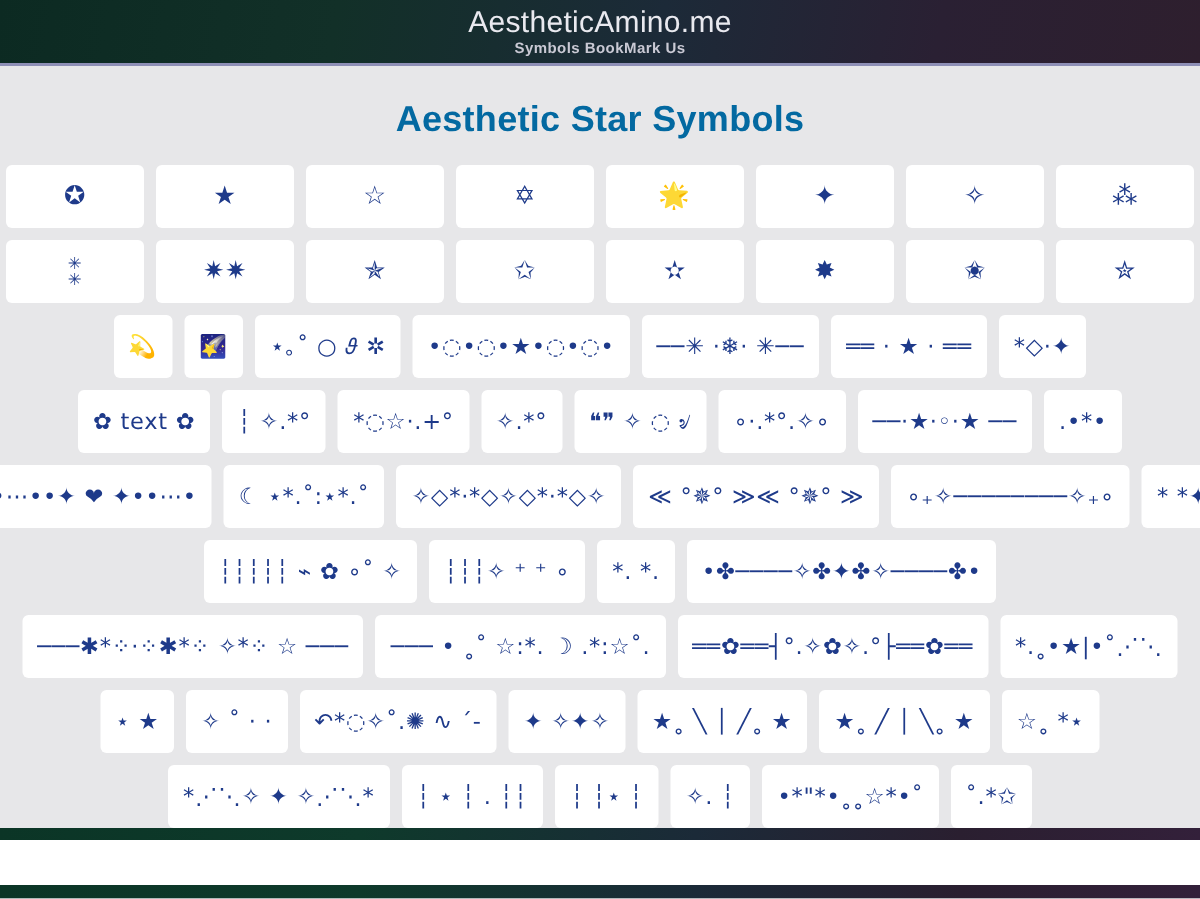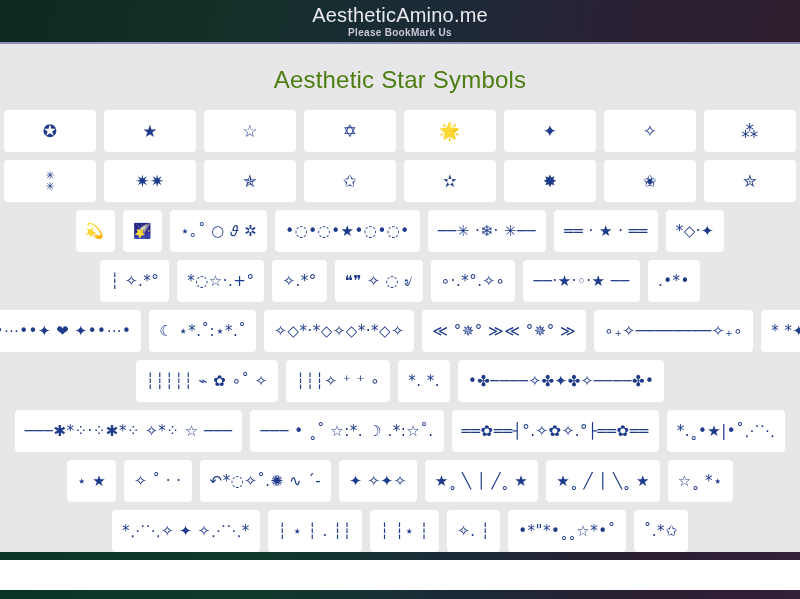--- a/index.html
+++ b/index.html
@@ -40,22 +40,22 @@
   
   #page-body {
     height: 508px;
     background: #e7e7e9;
     overflow: hidden;
     position: relative;
   }
   #page-title {
     text-align: center;
     font-size: 24px;
-    font-weight: 400;
-    color: #4d7c0f;
+    font-weight: 700;
+    color: #0369a1;
     padding: 22px 0 16px;
     margin: 0;
     letter-spacing: .2px;
   }
 
   
   #symbol-grid {
     display: flex;
     flex-direction: column;
     gap: 8px;
@@ -99,21 +99,21 @@
   #footer-band-bottom {
     height: 9px;
     background: linear-gradient(100deg, #0b3526 0%, #0e3a2b 30%, #1b2a38 58%, #2a1f30 80%, #33203a 100%);
   }
 </style>
 </head>
 <body>
 
 <div id="site-header">
   <div id="site-title">AestheticAmino.me</div>
-  <div id="site-tagline">Please BookMark Us</div>
+  <div id="site-tagline">Symbols BookMark Us</div>
 </div>
 
 <div id="page-body">
   <h1 id="page-title">Aesthetic Star Symbols</h1>
   <div id="symbol-grid">
       <div class="sym-row r-fixed">
         <div class="sym-card big">✪</div>
         <div class="sym-card big">★</div>
         <div class="sym-card big">☆</div>
         <div class="sym-card big">✡</div>
@@ -136,20 +136,21 @@
       <div class="sym-row">
         <div class="sym-card">💫</div>
         <div class="sym-card">🌠</div>
         <div class="sym-card">⋆｡˚ ○ 𝜗 ✲</div>
         <div class="sym-card">•◌•◌•★•◌•◌•</div>
         <div class="sym-card">──✳ ·❄· ✳──</div>
         <div class="sym-card">══ · ★ · ══</div>
         <div class="sym-card">*◇·✦</div>
       </div>
       <div class="sym-row">
+        <div class="sym-card">✿ text ✿</div>
         <div class="sym-card">┆ ✧.*°</div>
         <div class="sym-card">*◌☆·.+°</div>
         <div class="sym-card">✧.*°</div>
         <div class="sym-card">❝❞ ✧ ◌ ৶</div>
         <div class="sym-card">∘·.*°.✧∘</div>
         <div class="sym-card">──·★·◦·★ ──</div>
         <div class="sym-card">.•*•</div>
       </div>
       <div class="sym-row">
         <div class="sym-card">•⋯••✦ ❤ ✦••⋯•</div>

